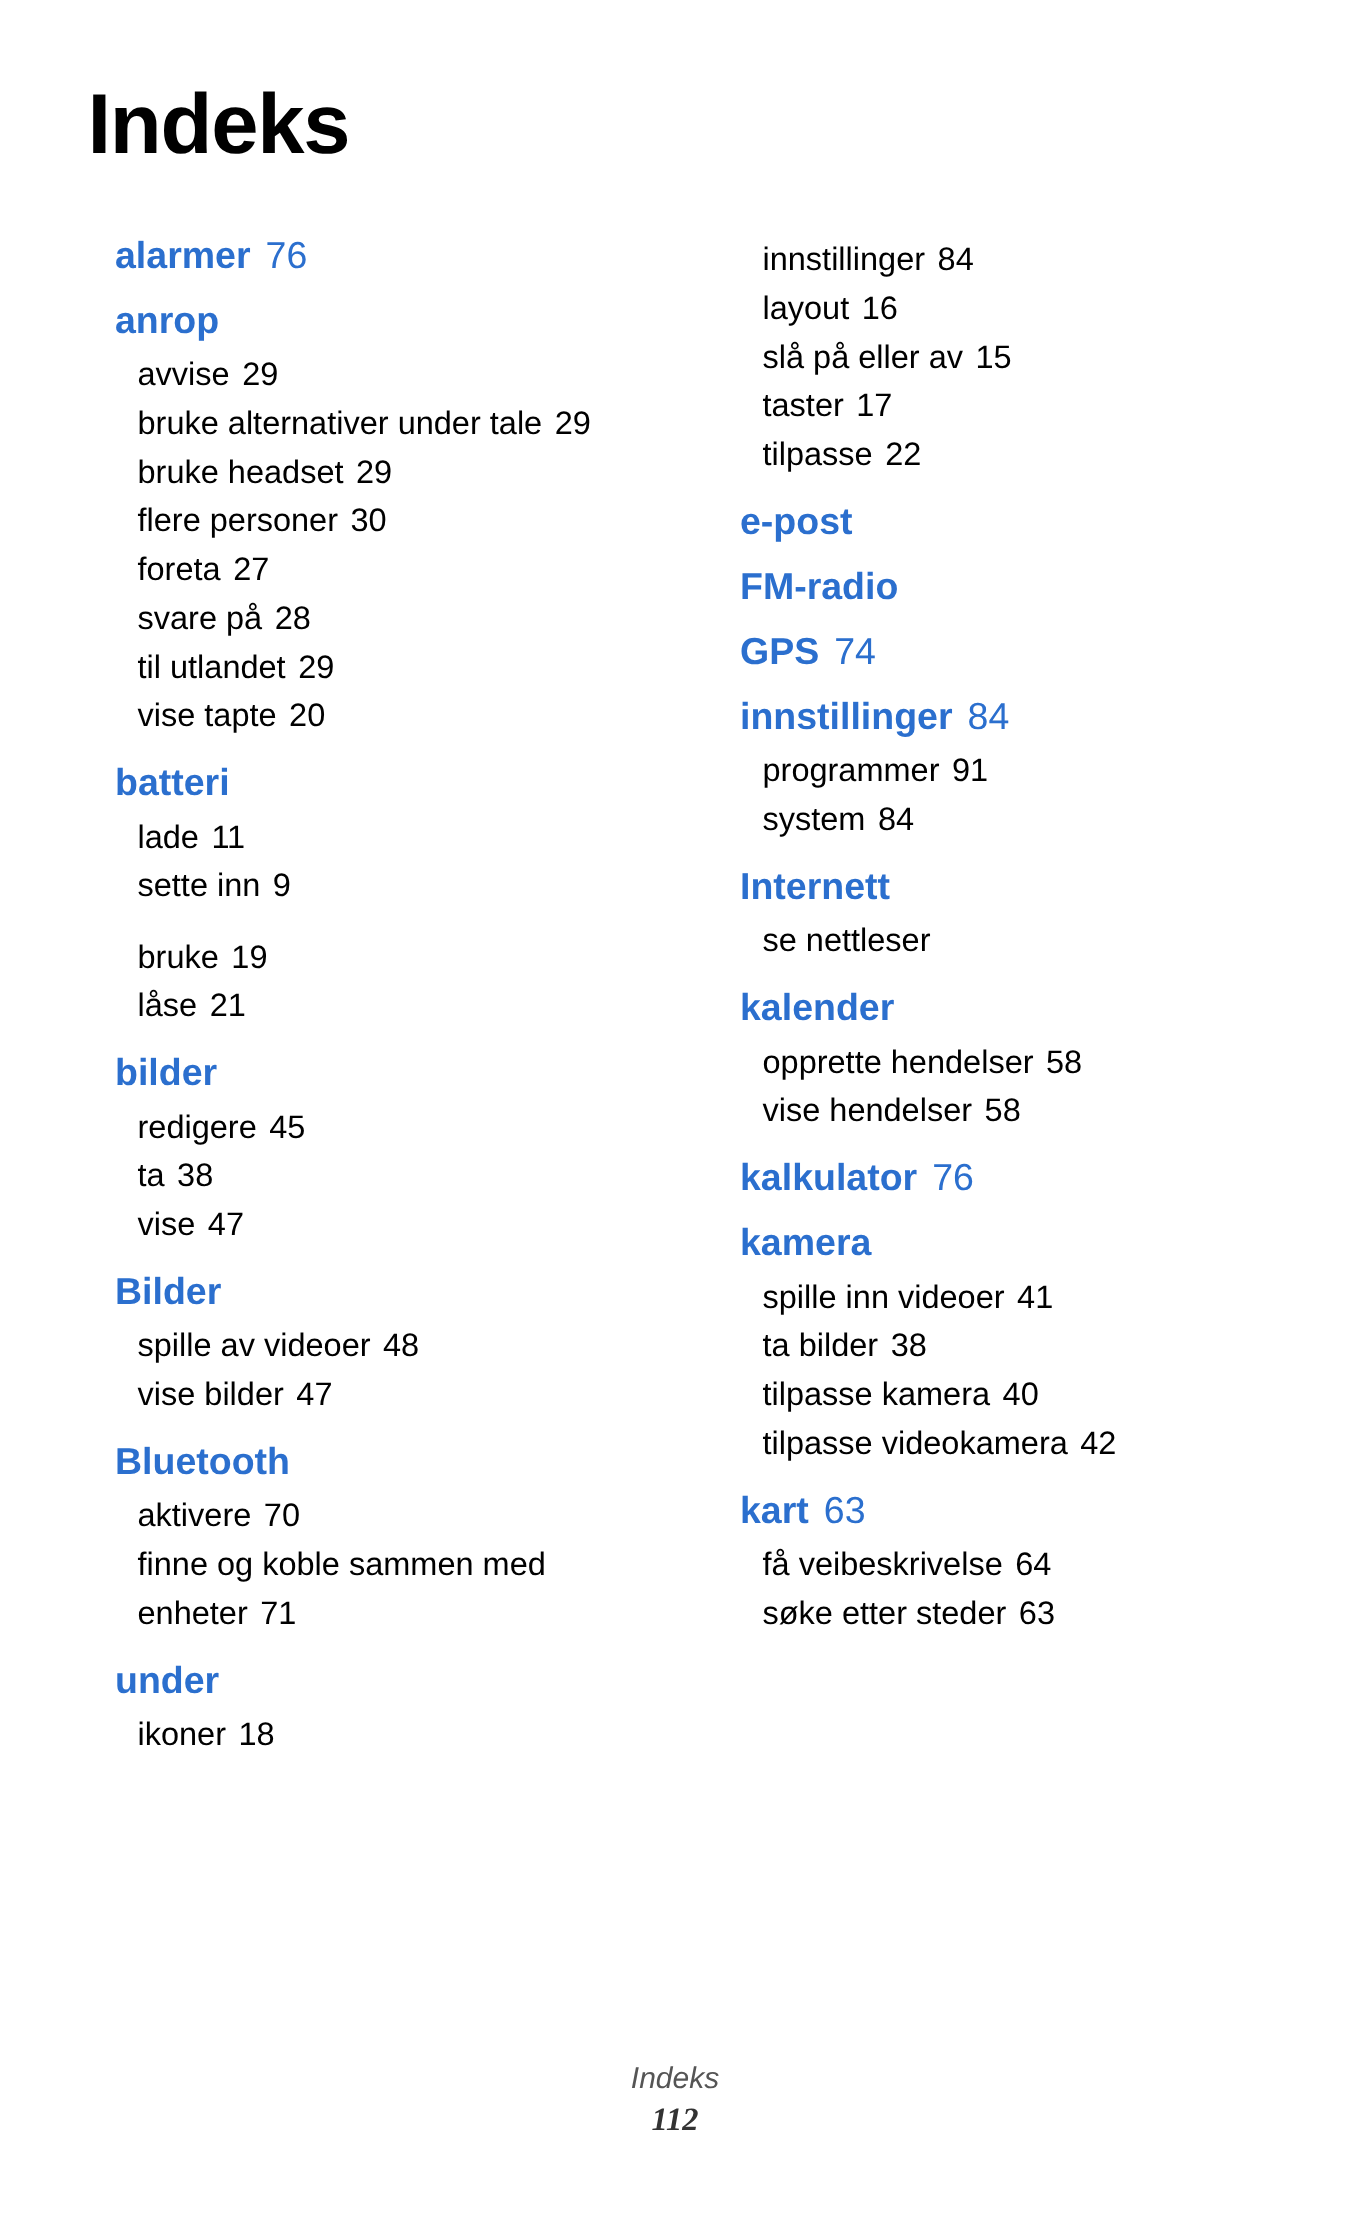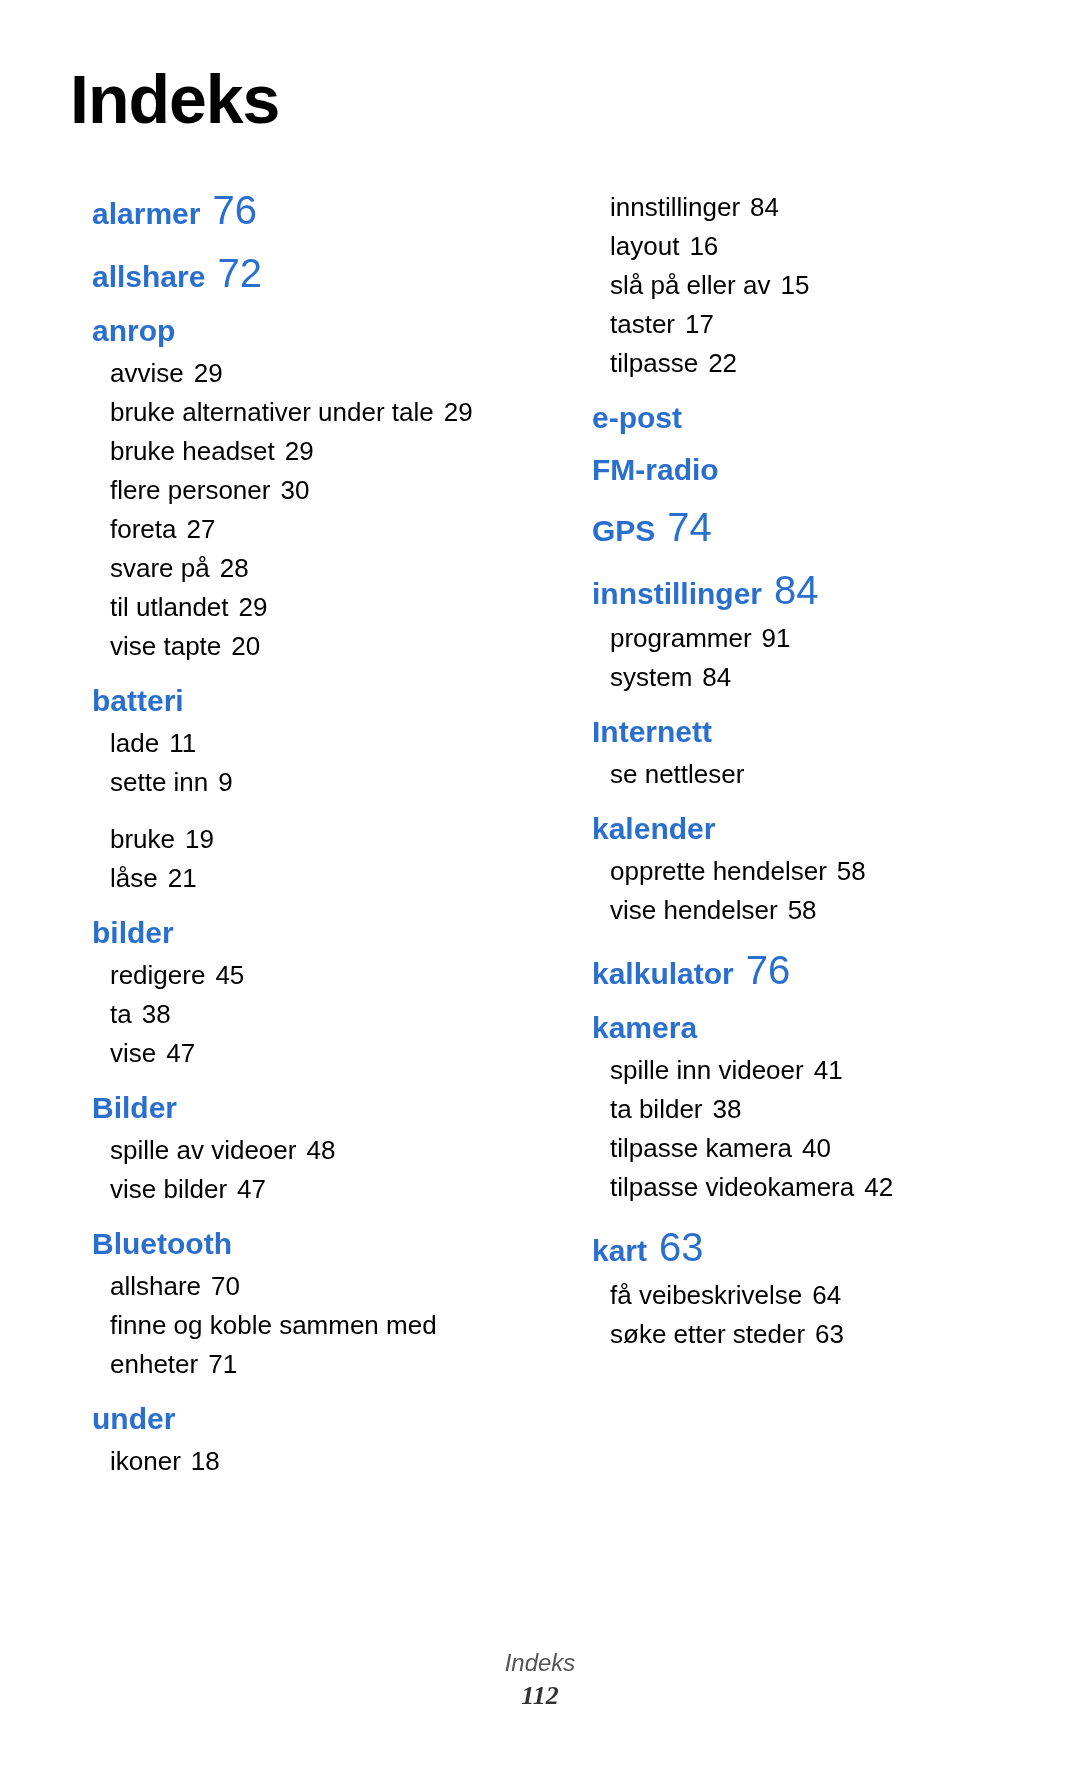--- a/index.html
+++ b/index.html
@@ -49,21 +49,21 @@
       color: #2b6fce;
       font-size: 30px;
       font-weight: 700;
       margin-bottom: 4px;
       display: inline;
       margin-left: 22px;
     }
 
     .index-heading-number {
       color: #2b6fce;
-      font-size: 40px;
+      font-size: 30px;
       font-weight: 400;
       margin-left: 12px;
     }
 
     .index-heading-line {
       margin-bottom: 6px;
     }
 
     .index-sub-item {
       color: #000000;
@@ -107,23 +107,20 @@
   </style>
 </head>
 <body>
 
 <h1 class="page-title">Indeks</h1>
 
 <div class="columns-container">
   <div class="column-left" id="left-col">
       <div class="index-section">
         <div class="index-heading-line"><span class="index-heading">alarmer</span><span class="index-heading-number">76</span></div>
-      </div>
-      <div class="index-section">
-        <div class="index-heading-line"><span class="index-heading">allshare</span><span class="index-heading-number">72</span></div>
       </div>
       <div class="index-section">
         <div class="index-heading-line"><span class="index-heading">anrop</span></div>
         <div class="sub-items-block">
           <div class="index-sub-item"><span>avvise</span><span class="page-num">29</span></div>
           <div class="index-sub-item"><span>bruke alternativer under tale</span><span class="page-num">29</span></div>
           <div class="index-sub-item"><span>bruke headset</span><span class="page-num">29</span></div>
           <div class="index-sub-item"><span>flere personer</span><span class="page-num">30</span></div>
           <div class="index-sub-item"><span>foreta</span><span class="page-num">27</span></div>
           <div class="index-sub-item"><span>svare på</span><span class="page-num">28</span></div>
@@ -155,21 +152,21 @@
       <div class="index-section">
         <div class="index-heading-line"><span class="index-heading">Bilder</span></div>
         <div class="sub-items-block">
           <div class="index-sub-item"><span>spille av videoer</span><span class="page-num">48</span></div>
           <div class="index-sub-item"><span>vise bilder</span><span class="page-num">47</span></div>
         </div>
       </div>
       <div class="index-section">
         <div class="index-heading-line"><span class="index-heading">Bluetooth</span></div>
         <div class="sub-items-block">
-          <div class="index-sub-item"><span>allshare</span><span class="page-num">70</span></div>
+          <div class="index-sub-item"><span>aktivere</span><span class="page-num">70</span></div>
           <div class="index-sub-item"><span>finne og koble sammen med enheter</span><span class="page-num">71</span></div>
         </div>
       </div>
       <div class="index-section">
         <div class="index-heading-line"><span class="index-heading">under</span></div>
         <div class="sub-items-block">
           <div class="index-sub-item"><span>ikoner</span><span class="page-num">18</span></div>
         </div>
       </div>
     </div>

